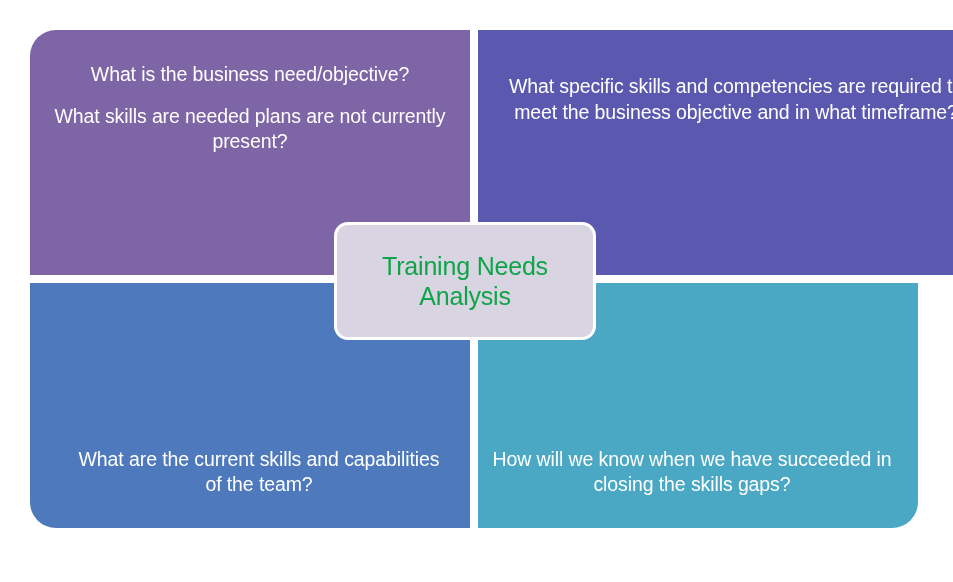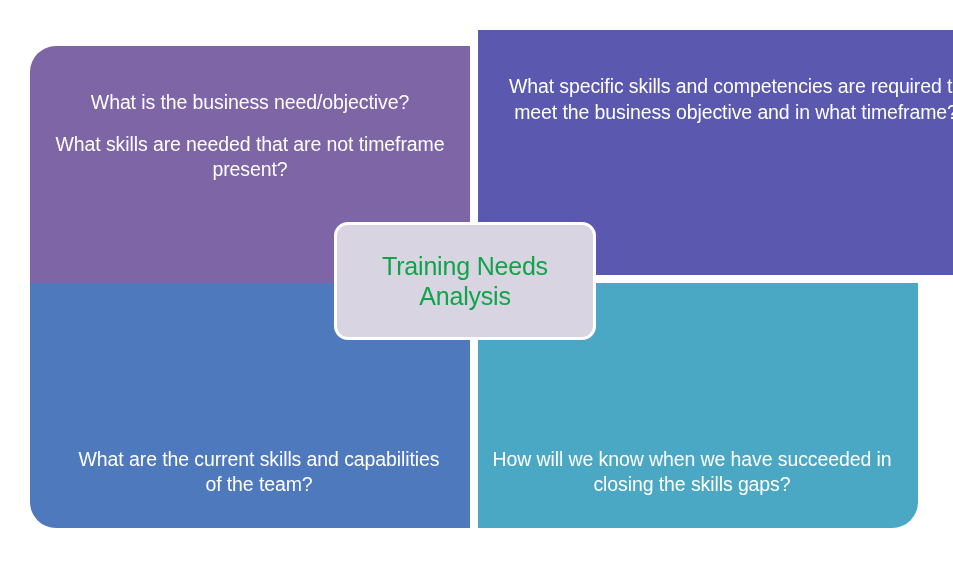--- a/index.html
+++ b/index.html
@@ -38,23 +38,22 @@
     overflow: hidden;
   }
 
   
   .quad.tl {
     left: 0;
     top: 0;
     width: 440px;
     height: 245px;
     border-radius: 26px 0 0 0;
-    padding: 44px 22px 10px 22px;
+    padding: 32px 22px 10px 22px;
     justify-content: flex-start;
-    margin-top: 16px;
   }
   
   .quad.tr {
     left: 448px;
     top: 0;
     width: 516px;
     height: 245px;
     border-radius: 0 26px 0 0;
     padding: 44px 22px 10px 22px;
     justify-content: flex-start;
@@ -119,21 +118,21 @@
 </style>
 </head>
 <body>
 
 <div id="diagram">
 
   <div class="quad-grid">
 
     <div class="quad tl" style="background: rgb(125, 101, 166); color: rgb(255, 255, 255);">
       <p>What is the business need/objective?</p>
-      <p>What skills are needed that are not timeframe present?</p>
+      <p>What skills are needed plans are not currently present?</p>
     </div>
 
     <div class="quad tr" style="background: rgb(91, 88, 176); color: rgb(255, 255, 255);">
       <p>What specific skills and competencies are required to meet the business objective and in what timeframe?</p>
     </div>
 
     <div class="quad bl" style="background: rgb(78, 121, 189); color: rgb(255, 255, 255);">
       <p>What are the current skills and capabilities of the team?</p>
     </div>
 

